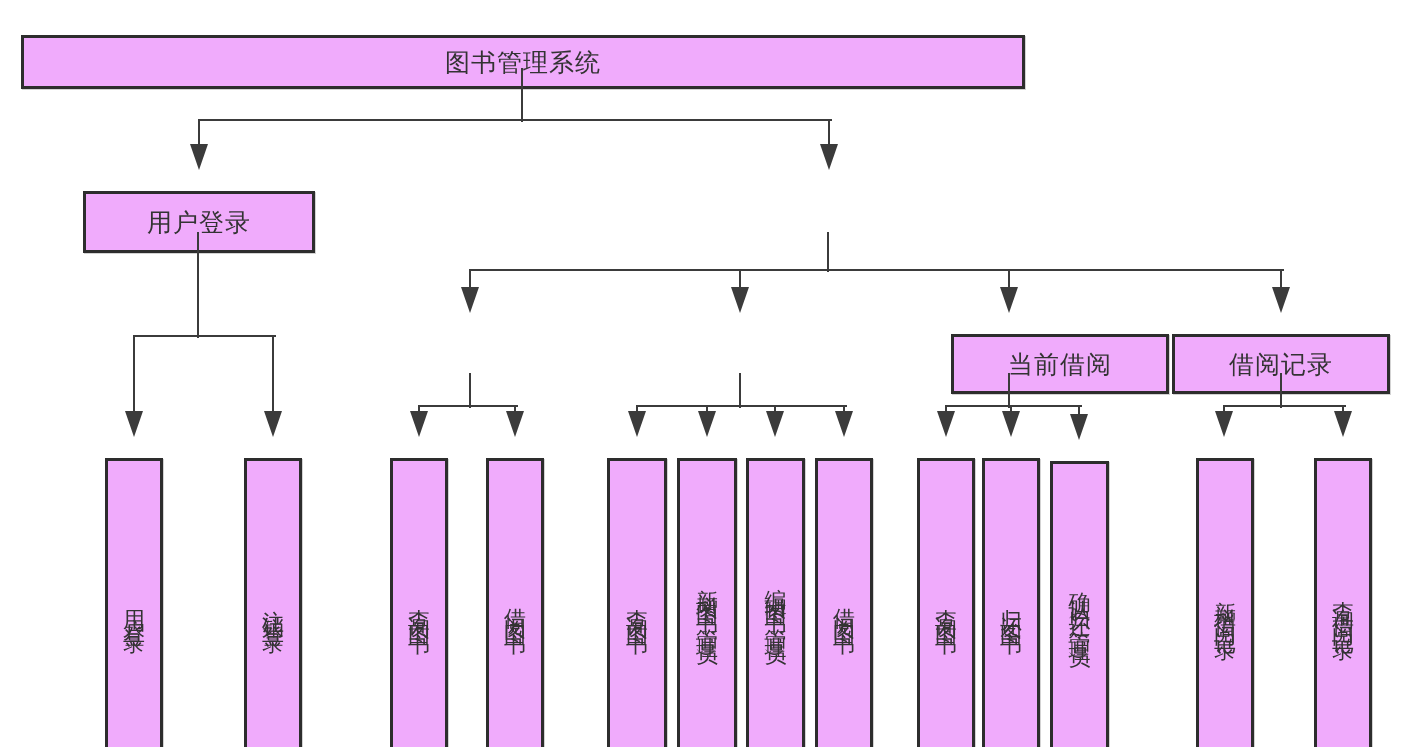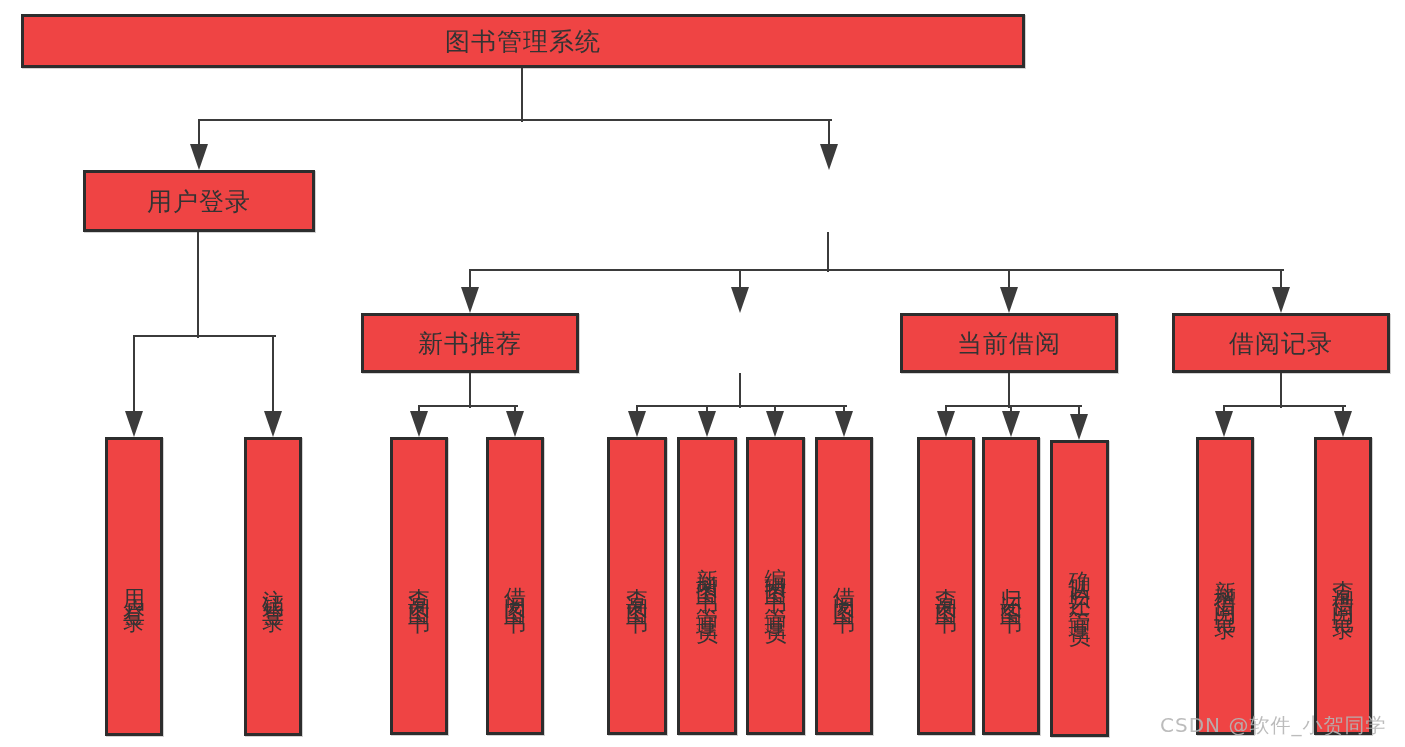--- a/index.html
+++ b/index.html
@@ -17,24 +17,25 @@
   #canvas{
     position:relative;
     width:1405px;
     height:747px;
     background:var(--bg);
     overflow:hidden;
   }
   .box{
     position:absolute;
     box-sizing:border-box;
-    background:#ef4444;
+    background:#f0abfc;
     border:3px solid var(--border);
     color:var(--text);
     box-shadow:1px 1px 0 rgba(130,130,130,.35);
+    margin-top:21px;
   }
   .hbox{
     display:flex;
     align-items:center;
     justify-content:center;
     font-size:25px;
     letter-spacing:1px;
     white-space:nowrap;
   }
   .vbox{
@@ -72,43 +73,41 @@
 </style>
 </head>
 <body>
 
 <div id="canvas">
 
   <div class="box hbox" style="left:21px;top:14px;width:1004px;height:54px;">图书管理系统</div>
 
   <div class="box hbox" style="left:83px;top:170px;width:232px;height:62px;">用户登录</div>
 
-  <div class="box hbox" style="left:361px;top:313px;width:218px;height:60px;">新书推荐</div>
-  <div class="box hbox" style="left:900px;top:313px;width:218px;height:60px;">当前借阅</div>
+  <div class="box hbox" style="left:951px;top:313px;width:218px;height:60px;">当前借阅</div>
   <div class="box hbox" style="left:1172px;top:313px;width:218px;height:60px;">借阅记录</div>
 
   <div class="box vbox" style="left:105px;top:437px;width:58px;height:299px;">用户登录</div>
   <div class="box vbox" style="left:244px;top:437px;width:58px;height:299px;">注销登录</div>
 
   <div class="box vbox" style="left:390px;top:437px;width:58px;height:298px;">查询图书</div>
   <div class="box vbox" style="left:486px;top:437px;width:58px;height:298px;">借阅图书</div>
 
   <div class="box vbox" style="left:607px;top:437px;width:60px;height:298px;">查询图书</div>
   <div class="box vbox" style="left:677px;top:437px;width:60px;height:298px;">新增图书（管理员）</div>
   <div class="box vbox" style="left:746px;top:437px;width:59px;height:298px;">编辑图书（管理员）</div>
   <div class="box vbox" style="left:815px;top:437px;width:58px;height:298px;">借阅图书</div>
 
   <div class="box vbox" style="left:917px;top:437px;width:58px;height:298px;">查询图书</div>
   <div class="box vbox" style="left:982px;top:437px;width:58px;height:298px;">归还图书</div>
   <div class="box vbox" style="left:1050px;top:440px;width:59px;height:297px;">确认归还（管理员）</div>
 
   <div class="box vbox" style="left:1196px;top:437px;width:58px;height:298px;">新增借阅记录</div>
   <div class="box vbox" style="left:1314px;top:437px;width:58px;height:298px;">查询借阅记录</div>
 
-  <div id="watermark">CSDN @软件_小贺同学</div>
 <div class="line" style="left: 198px; top: 119px; width: 634px; height: 2px;"></div>
     <div class="line" style="left: 133px; top: 335px; width: 143px; height: 2px;"></div>
     <div class="line" style="left: 469px; top: 269px; width: 815px; height: 2px;"></div>
     <div class="line" style="left: 418px; top: 405px; width: 100px; height: 2px;"></div>
     <div class="line" style="left: 636px; top: 405px; width: 211px; height: 2px;"></div>
     <div class="line" style="left: 945px; top: 405px; width: 137px; height: 2px;"></div>
     <div class="line" style="left: 1223px; top: 405px; width: 123px; height: 2px;"></div>
     <div class="line" style="left: 521px; top: 68px; width: 2px; height: 54px;"></div>
     <div class="line" style="left: 197px; top: 232px; width: 2px; height: 106px;"></div>
     <div class="line" style="left: 827px; top: 232px; width: 2px; height: 40px;"></div>

